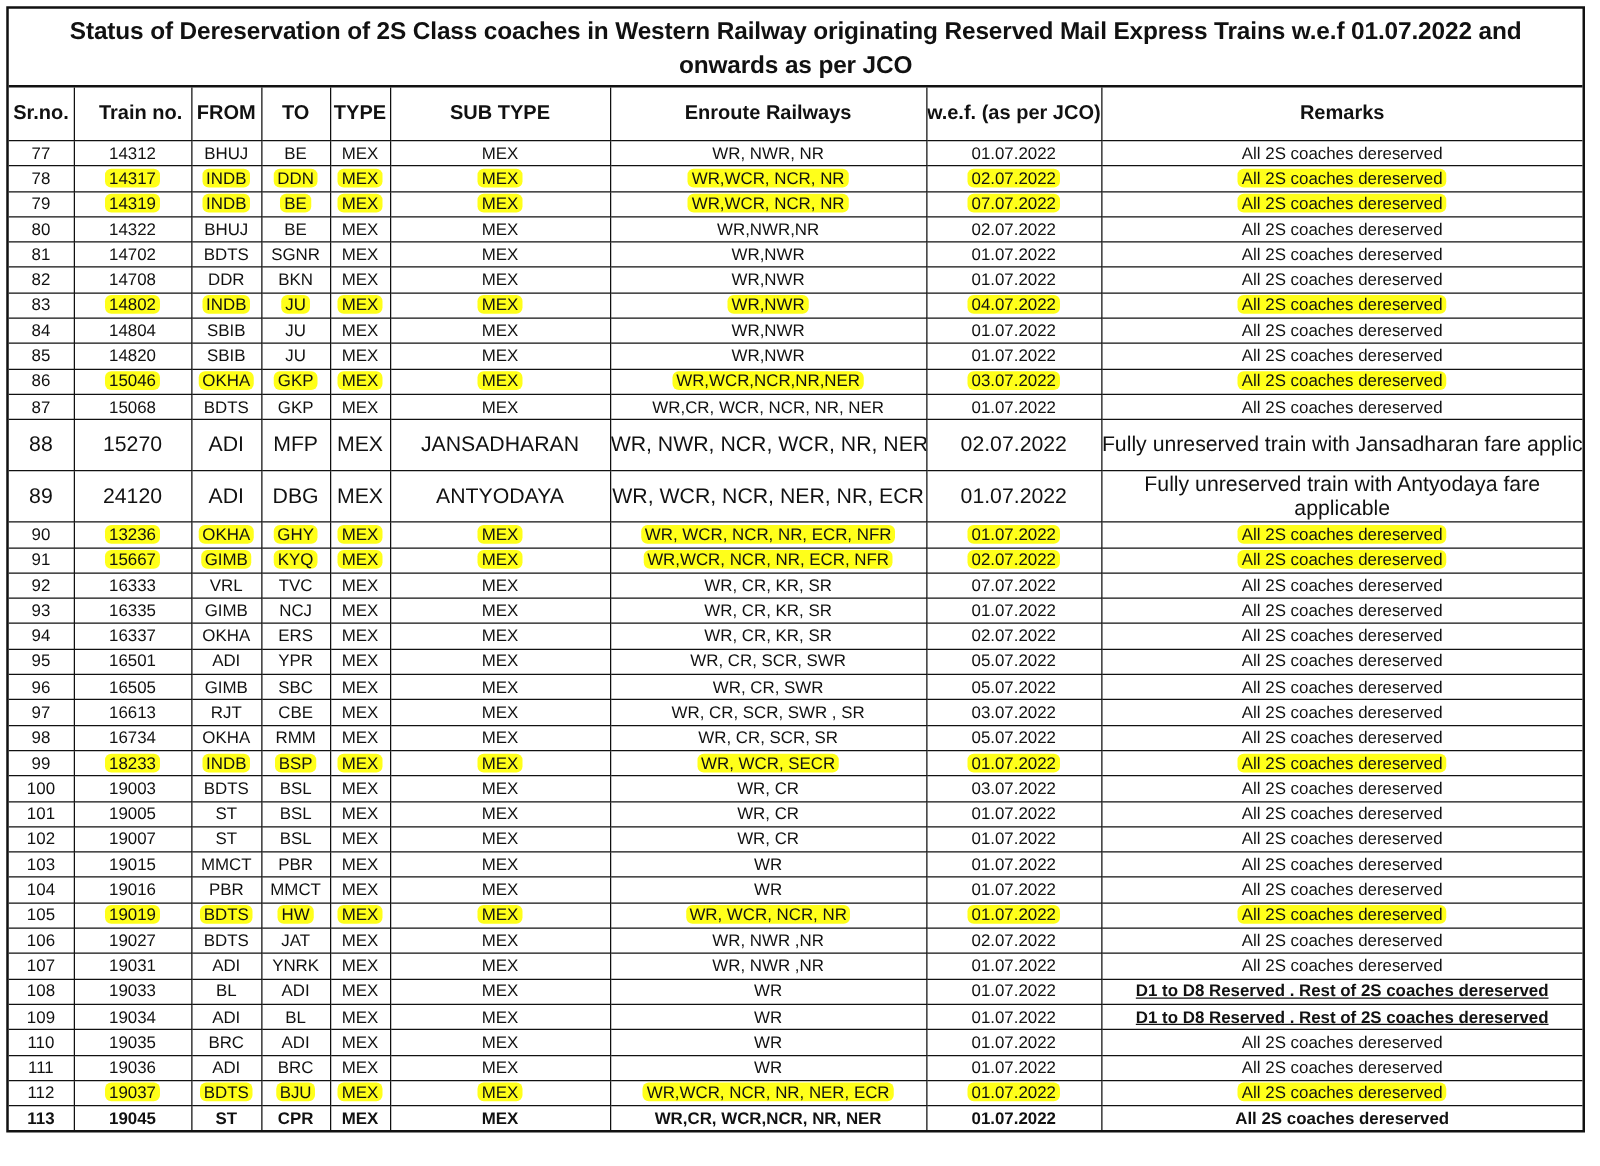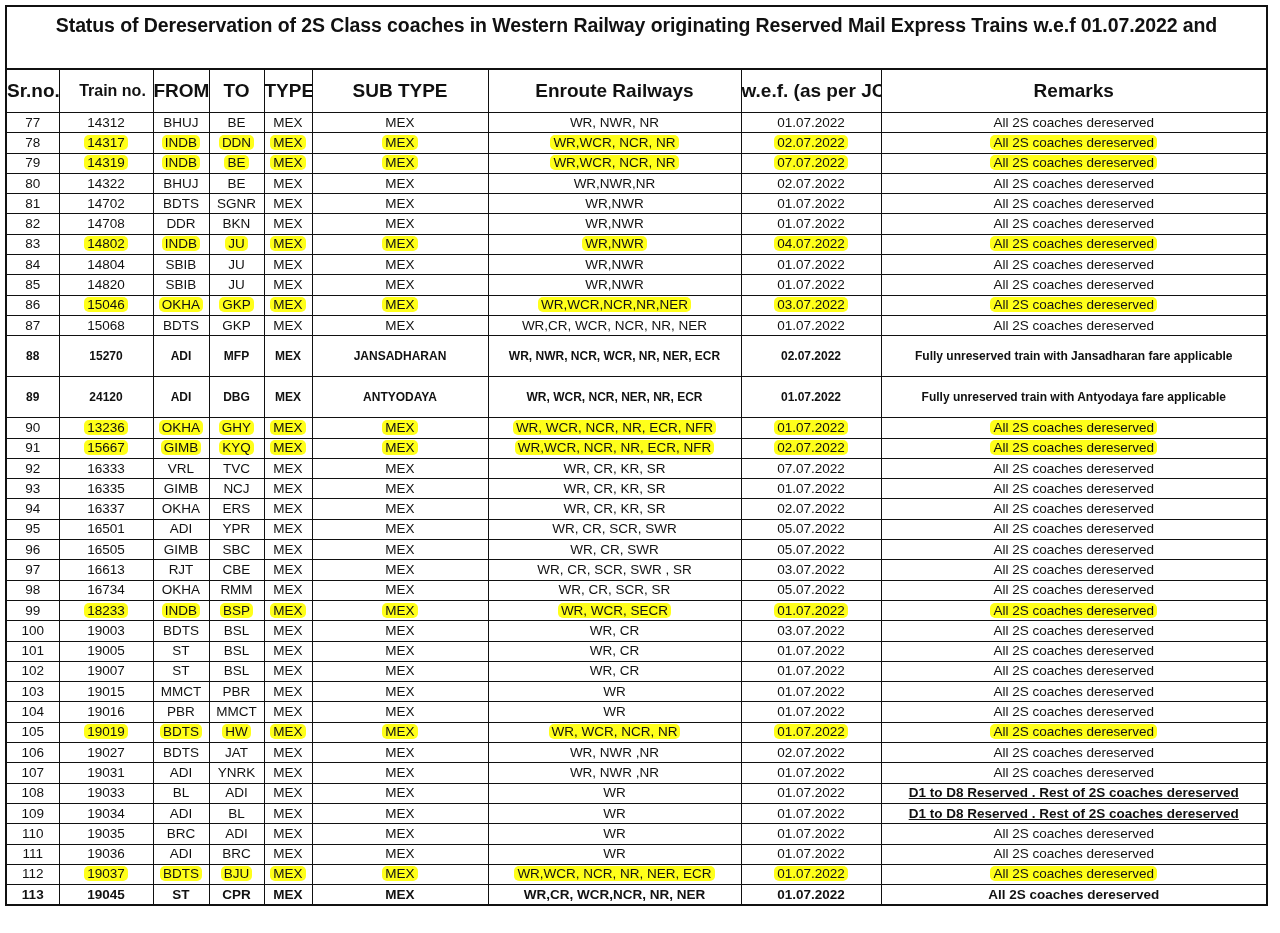--- a/index.html
+++ b/index.html
@@ -5,34 +5,35 @@
   html, body { margin:0; padding:0; background:#ffffff; }
   body { width:1280px; height:933px; overflow:hidden; font-family:"Liberation Sans", "DejaVu Sans", sans-serif; color:#111; }
   .sheet { position:absolute; left:5px; top:5px; width:1263px; border:2px solid #111; box-sizing:border-box; }
   .title { height:56px; border-bottom:2px solid #111; text-align:center; font-weight:bold; font-size:19.5px; line-height:27px; padding-top:5px; letter-spacing:-0.1px; }
   table { border-collapse:collapse; width:100%; table-layout:fixed; }
   th, td { border:1.6px solid #111; text-align:center; padding:0; overflow:hidden; white-space:nowrap; }
   tr:first-child th { border-top:none; }
   th:first-child, td:first-child { border-left:none; }
   th:last-child, td:last-child { border-right:none;margin-left:23px; }
   tr:last-child td { border-bottom:none;font-weight:bold; }
-  th { height:42px; font-size:19px; font-weight:bold; }
+  th { height:42px; font-size:16px; font-weight:bold; }
   th.big { font-size:16px;padding-left:13px; }
   td { height:19.3px; font-size:13.5px; line-height:18px; }
-  tr.tall td { height:40px; font-weight:bold; font-size:12px; }
+  tr.tall td { height:40px; font-weight:normal; font-size:17px; }
   tr.tall td.wrap { white-space:normal; line-height:19px; }
   .hl { background:#ffff1a; border-radius:5px; padding:0 3px; }
   .bold { font-weight:bold;text-decoration:underline; }
 </style>
 </head>
 <body>
 
 <div class="sheet">
   <div class="title">
     <div>Status of Dereservation of  2S Class  coaches in Western Railway originating Reserved Mail Express Trains w.e.f 01.07.2022 and</div>
+    <div>onwards as per JCO</div>
   </div>
   <table>
     <colgroup>
       <col style="width:52px">
         <col style="width:94px">
         <col style="width:56px">
         <col style="width:55px">
         <col style="width:48px">
         <col style="width:176px">
         <col style="width:253px">

